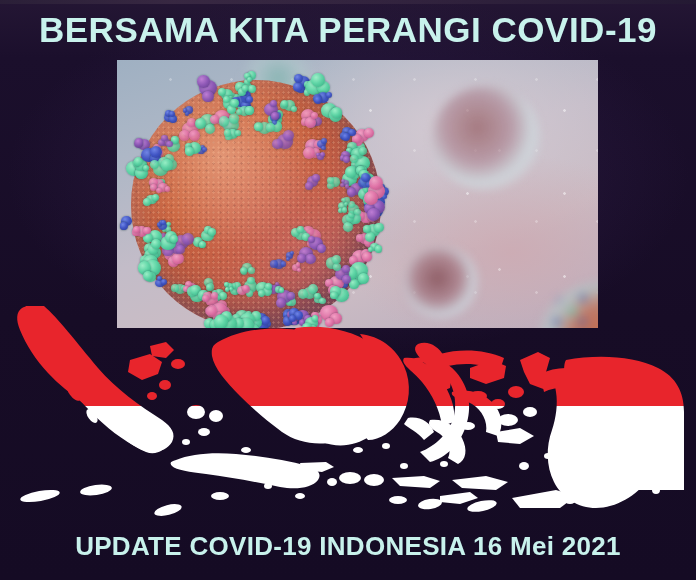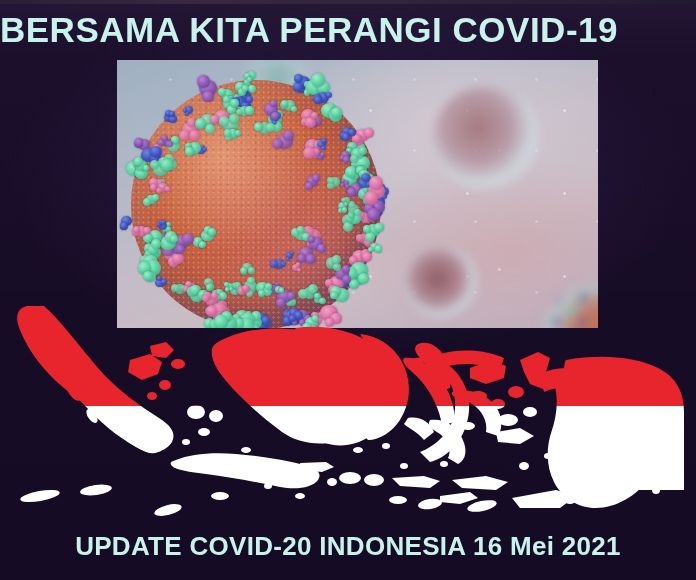--- a/index.html
+++ b/index.html
@@ -27,20 +27,21 @@
   }
   .top-strip{
     position:absolute; left:0; right:0; top:0; height:4px;
     background:linear-gradient(90deg,#2b2038 0%, #3a2a44 25%, #33243f 60%, #241a33 100%);
     opacity:.9;
   }
 
   
   .title{
     position:absolute; left:0; right:0; top:12px;
+    text-align:center;
     color:#c8f2ec;
     font-size:35px;
     font-weight:bold;
     letter-spacing:.5px;
     line-height:1.05;
     white-space:nowrap;
     font-family:"Liberation Sans", sans-serif;
   }
   .footer{
     position:absolute; left:0; right:0; bottom:18px;
@@ -829,15 +830,15 @@
           <ellipse cx="300" cy="196" rx="5" ry="3"></ellipse>
           <ellipse cx="444" cy="164" rx="4" ry="3"></ellipse>
           <ellipse cx="524" cy="166" rx="5" ry="4"></ellipse>
           <ellipse cx="548" cy="156" rx="4" ry="3"></ellipse>
         </clipPath>
       </defs>
       <rect x="0" y="0" width="696" height="245" fill="url(#flagGrad)" clip-path="url(#idnClip)"></rect>
     </svg>
   </div>
 
-  <div class="footer nowrap">UPDATE COVID-20 INDONESIA 16 Mei 2021</div>
+  <div class="footer nowrap">UPDATE COVID-19 INDONESIA 16 Mei 2021</div>
 
 </div>
 
 </body></html>

